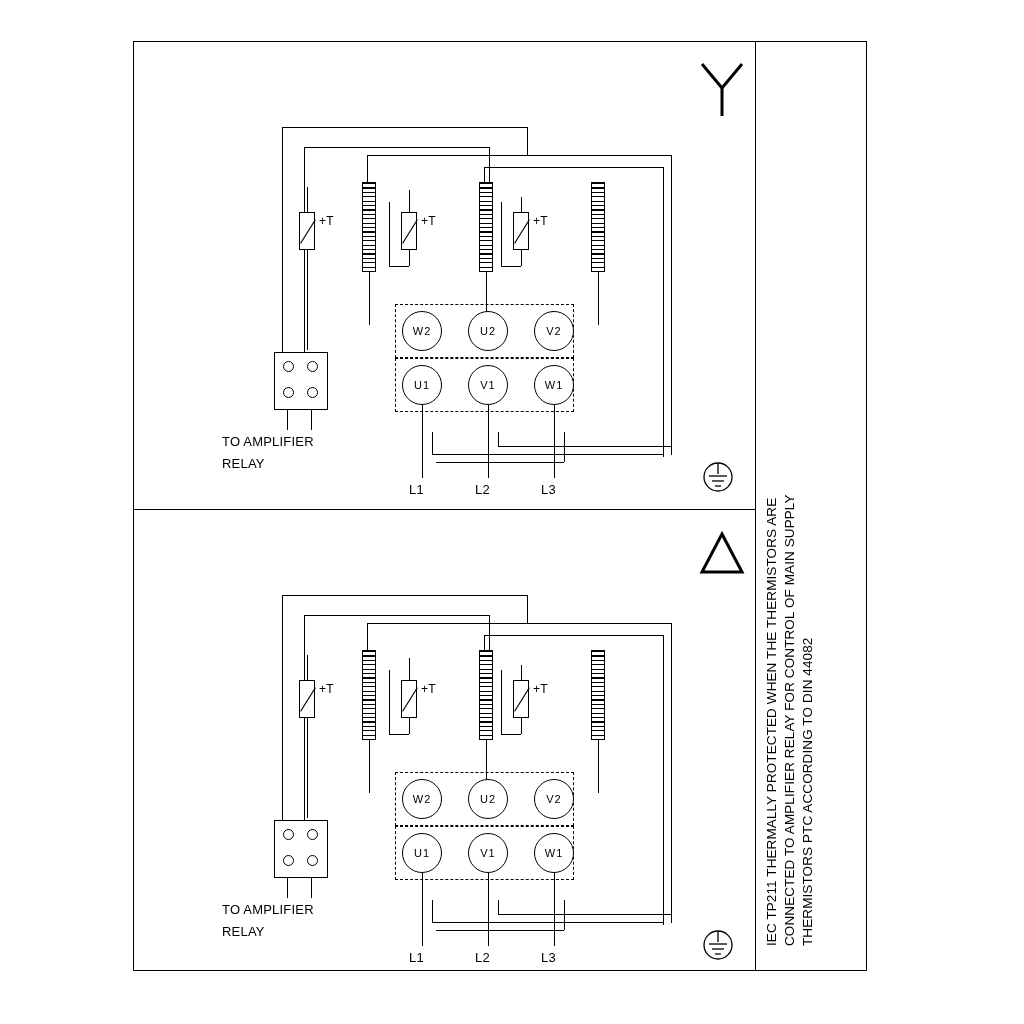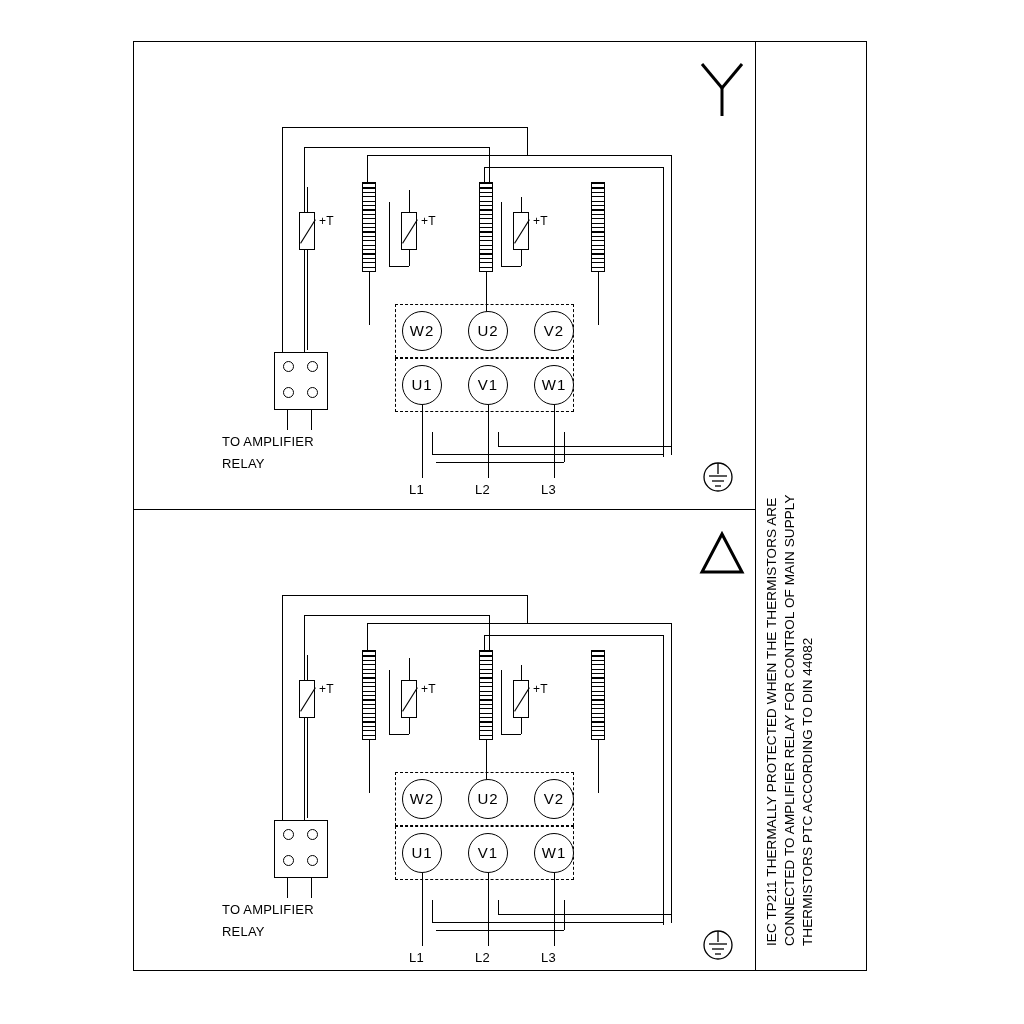--- a/index.html
+++ b/index.html
@@ -73,21 +73,21 @@
   .term {
     position: absolute;
     width: 40px;
     height: 40px;
     border: 1.3px solid #000;
     border-radius: 50%;
     box-sizing: border-box;
     background: #fff;
     text-align: center;
     line-height: 38px;
-    font-size: 15px;
+    font-size: 11px;
     letter-spacing: 1px;
   }
 
   
   .dashbox {
     position: absolute;
     border: 1.1px dashed #000;
     box-sizing: border-box;
     background: transparent;
   }

